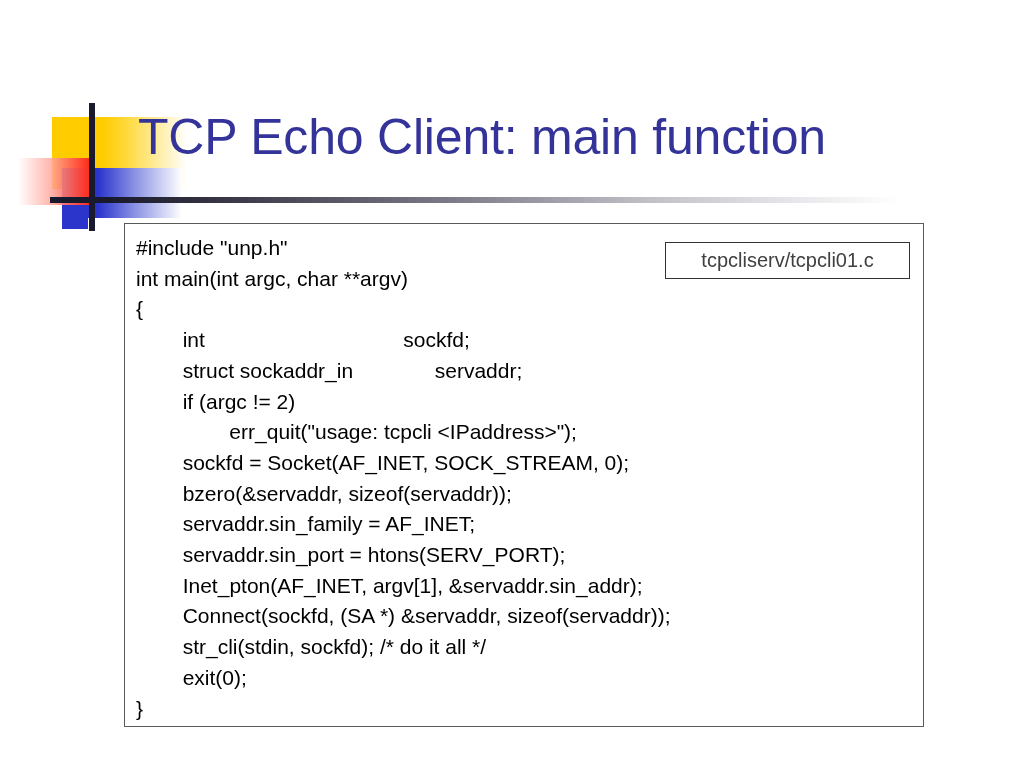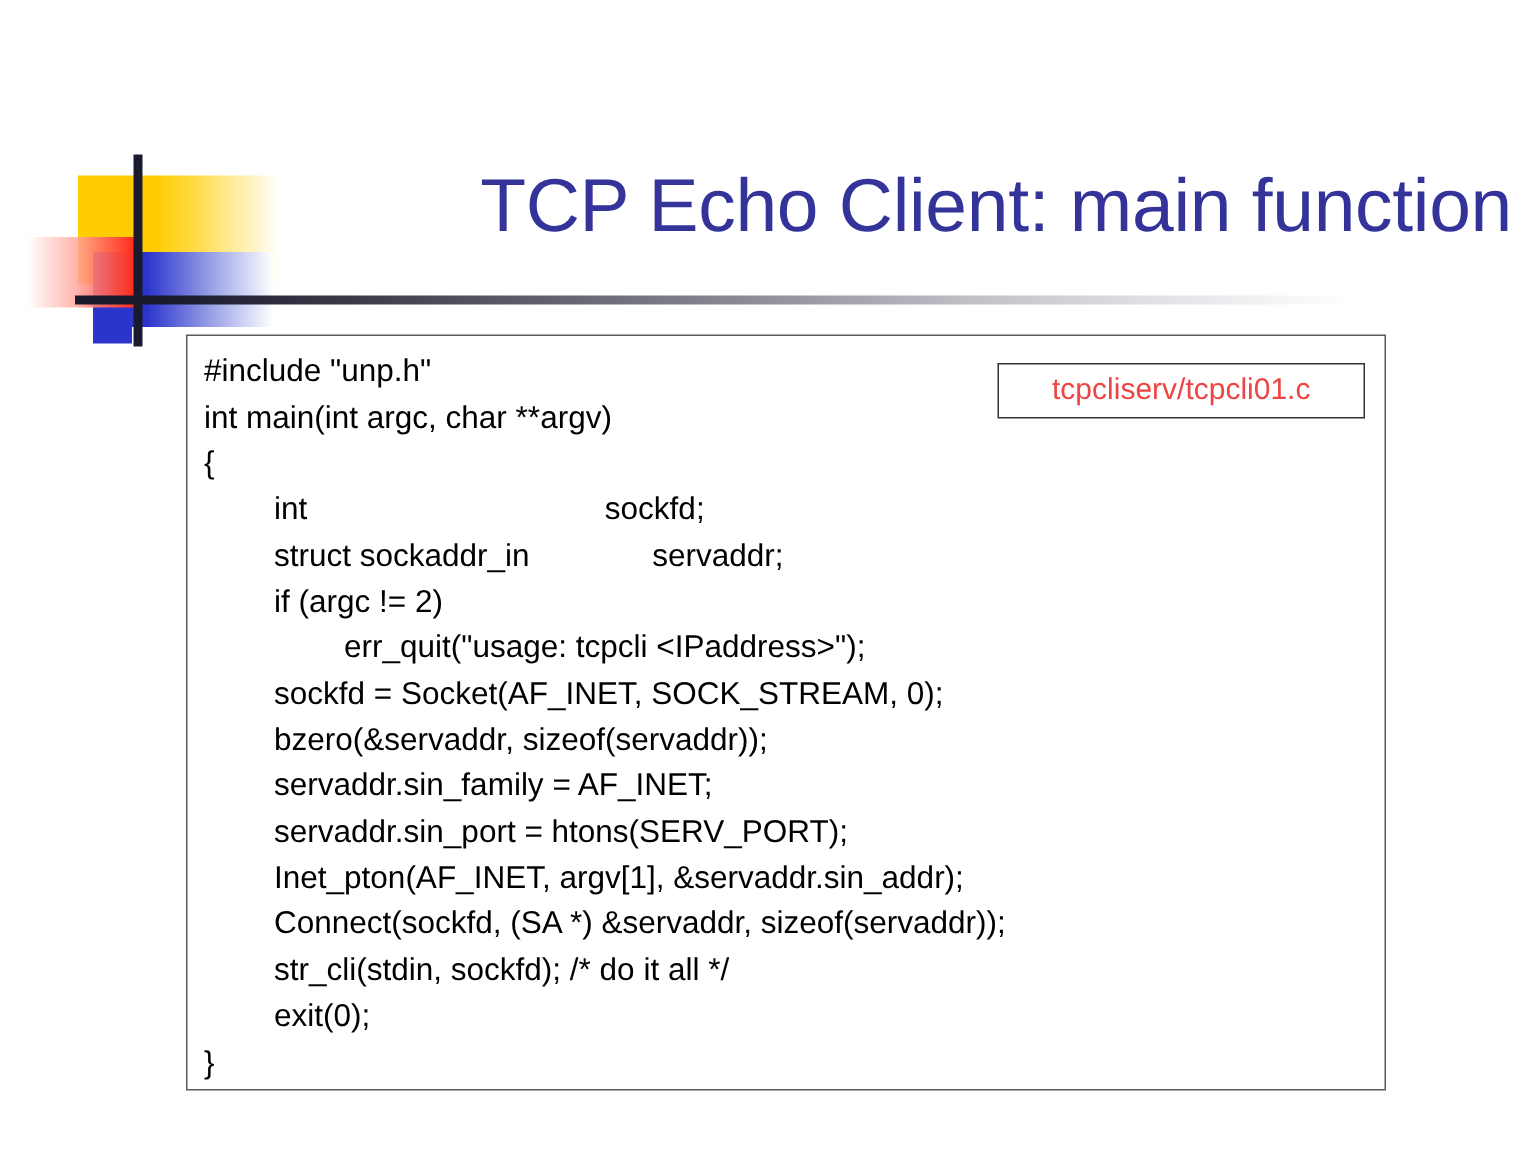--- a/index.html
+++ b/index.html
@@ -94,21 +94,20 @@
     position: absolute;
     left: 138px;
     top: 108px;
     width: 870px;
     font-size: 50px;
     line-height: 58px;
     font-weight: normal;
     color: #333399;
     letter-spacing: -0.2px;
     white-space: nowrap;
-    text-align: right;
   }
 
   
   #code-frame {
     position: absolute;
     left: 124px;
     top: 223px;
     width: 800px;
     height: 504px;
     border: 1px solid #5A5A5A;
@@ -138,21 +137,21 @@
     top: 242px;
     width: 245px;
     height: 37px;
     border: 1px solid #333333;
     background: #ffffff;
     box-sizing: border-box;
     display: flex;
     align-items: center;
     justify-content: center;
     font-size: 20px;
-    color: #ef4444;
+    color: #404040;
     white-space: nowrap;
   }
 </style>
 </head>
 <body>
 
 <div id="slide">
 
   <div id="ornament">
     <div class="orn-yellow"></div>

